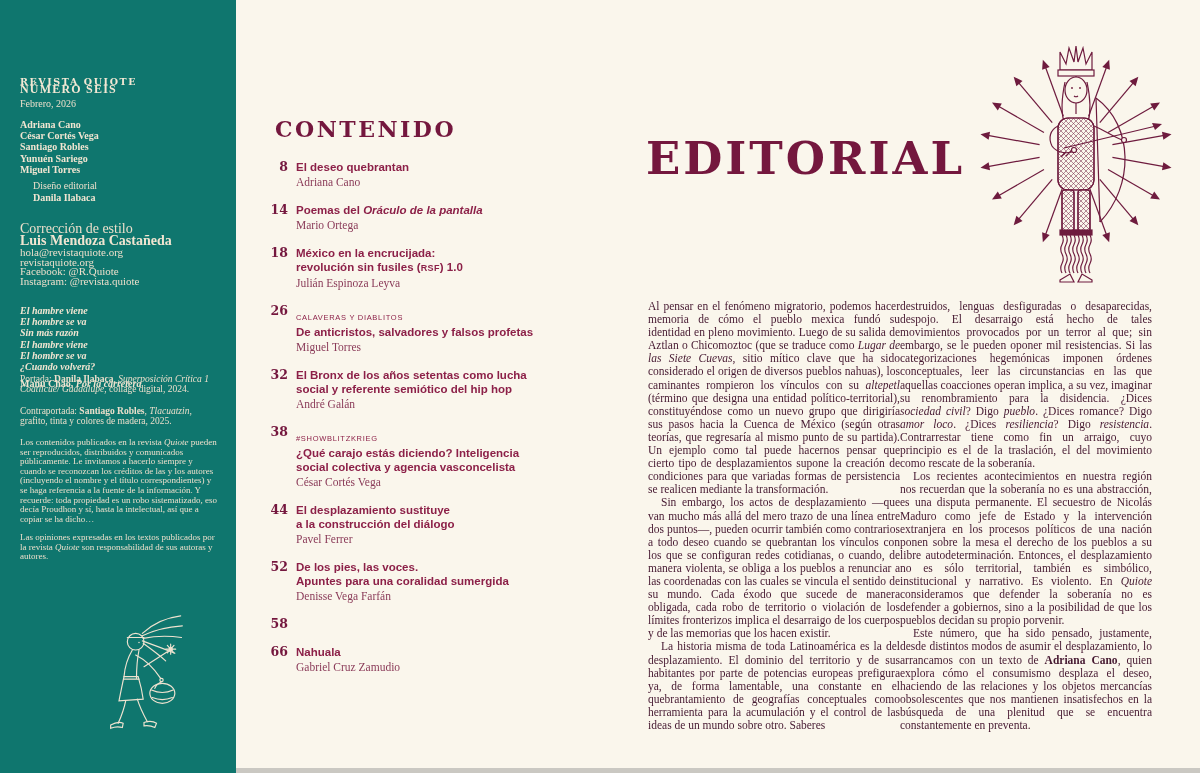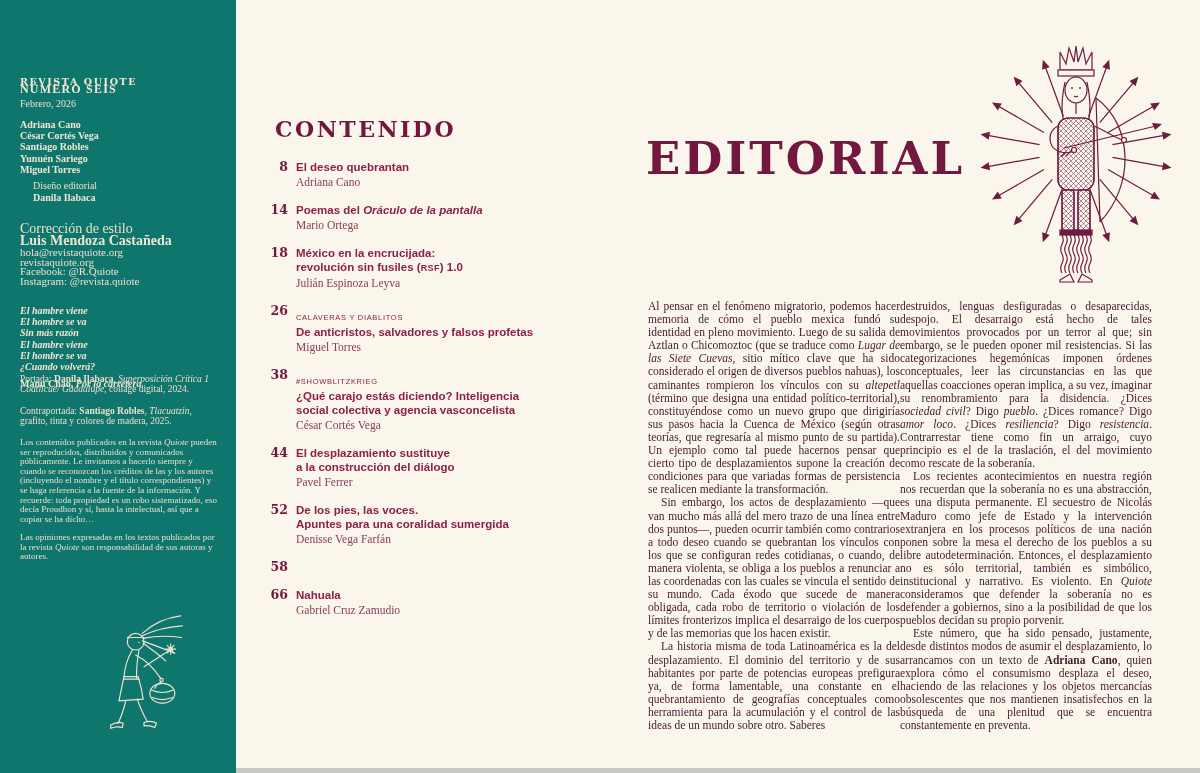--- a/index.html
+++ b/index.html
@@ -170,20 +170,27 @@
 
       <div class="toc-item">
         <div class="toc-num">26</div>
         <div class="toc-body">
           <div class="toc-kicker">CALAVERAS Y DIABLITOS</div>
           <div class="toc-title">De anticristos, salvadores y falsos profetas</div>
           <div class="toc-author">Miguel Torres</div>
         </div>
       </div>
 
+      <div class="toc-item">
+        <div class="toc-num">32</div>
+        <div class="toc-body">
+          <div class="toc-title">El Bronx de los años setentas como lucha<br>social y referente semiótico del hip hop</div>
+          <div class="toc-author">André Galán</div>
+        </div>
+      </div>
 
       <div class="toc-item">
         <div class="toc-num">38</div>
         <div class="toc-body">
           <div class="toc-kicker">#SHOWBLITZKRIEG</div>
           <div class="toc-title">¿Qué carajo estás diciendo? Inteligencia<br>social colectiva y agencia vasconcelista</div>
           <div class="toc-author">César Cortés Vega</div>
         </div>
       </div>
 

